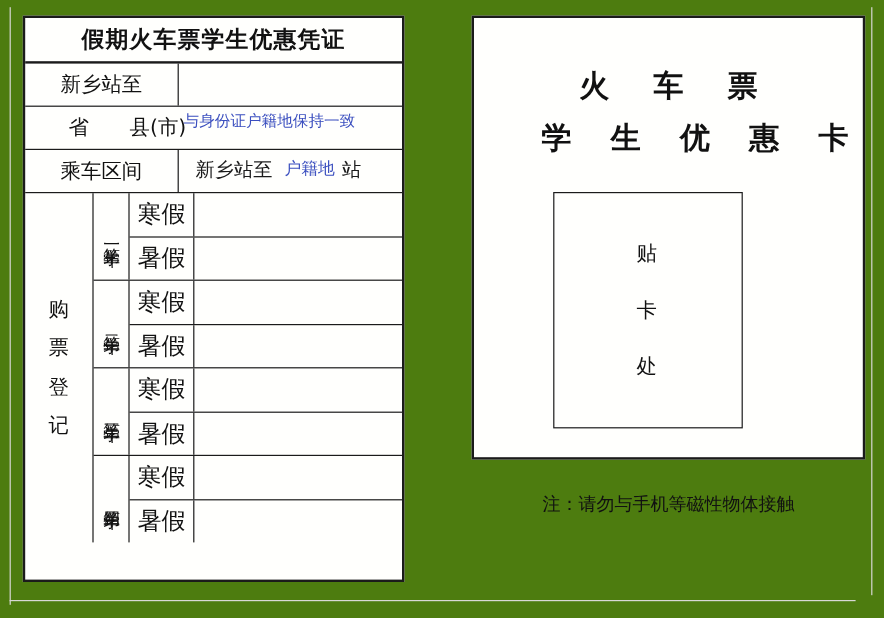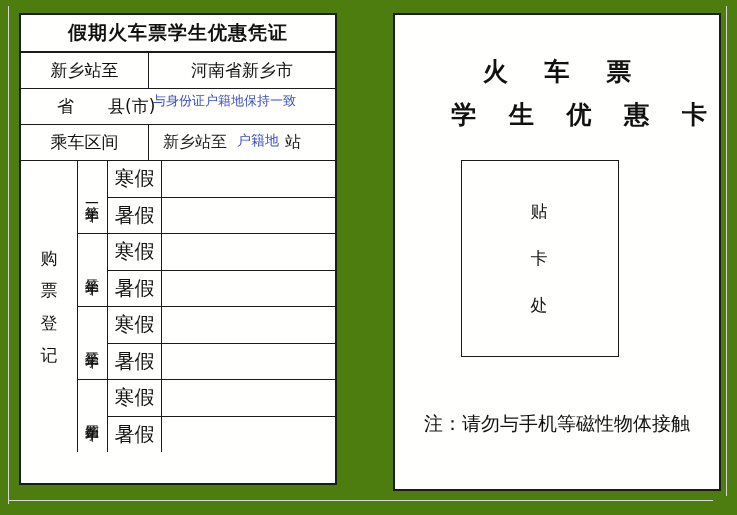--- a/index.html
+++ b/index.html
@@ -176,21 +176,21 @@
   .term-blank {
     flex: 1;
   }
 
   
   .right-card {
     position: absolute;
     left: 393px;
     top: 13px;
     width: 328px;
-    height: 478px;
+    height: 370px;
     border: 2px solid #1b1b1b;
     box-sizing: border-box;
     background: #fffffd;
   }
   .rc-title1 {
     margin-top: 40px;
     text-align: center;
     font-size: 25px;
     letter-spacing: 14px;
     font-weight: bold;
@@ -224,21 +224,21 @@
     font-size: 17px;
     font-family: "DejaVu Sans", sans-serif;
     letter-spacing: 2px;
   }
   .rc-note {
     position: absolute;
     left: 0;
     right: 0;
     top: 396px;
     text-align: center;
-    font-size: 19px;
+    font-size: 15px;
     font-family: "DejaVu Sans", sans-serif;
   }
 
   
   .scan-edge {
     position: absolute;
     left: 0; top: 0;
     width: 737px; height: 515px;
     pointer-events: none;
   }
@@ -251,21 +251,20 @@
 <body>
 
 <div class="page">
 
   <div class="left-card">
 
     <div class="left-title">假期火车票学生优惠凭证</div>
 
     <div class="row">
       <div class="cell-label">新乡站至</div>
-      <div class="cell-value center">河南省新乡市</div>
     </div>
 
     <div class="row">
       <div class="cell-value">
         <div class="addr-inner">
           <span>省</span>
           <span>县(市)</span>
         </div>
         <span class="annot annot-addr">与身份证户籍地保持一致</span>
       </div>

